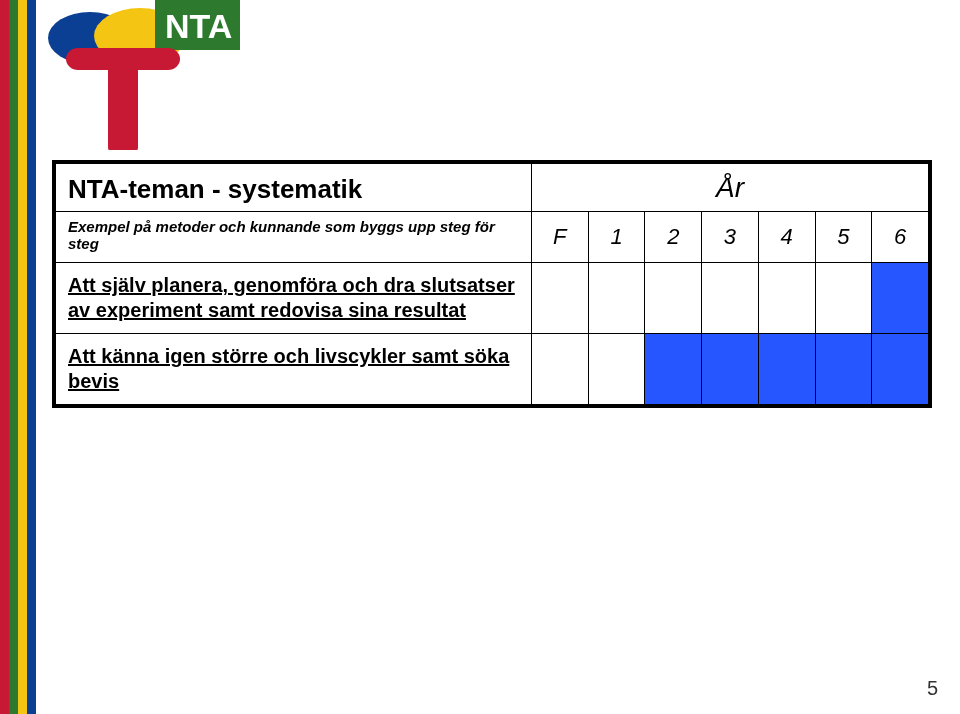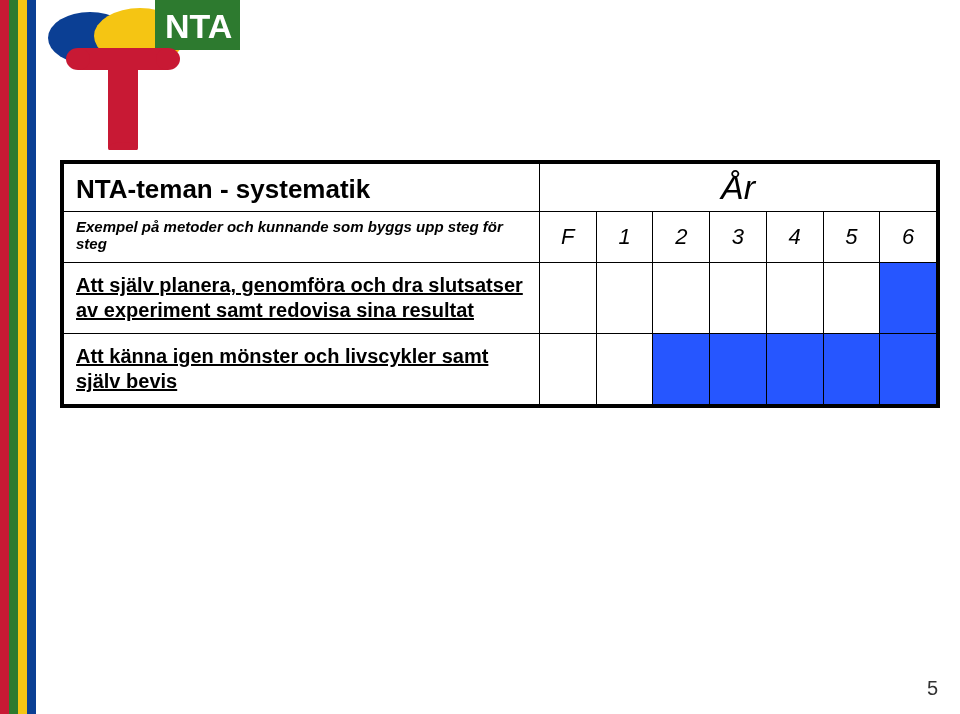--- a/index.html
+++ b/index.html
@@ -26,21 +26,21 @@
   .stripe.s4 { background:#0b3f94; }
 
   .logo {
     position: absolute;
     left: 30px; top: 0;
     width: 210px; height: 150px;
   }
 
   .slide-body {
     position: absolute;
-    left: 60px; right: 28px; top: 160px;
+    left: 52px; right: 28px; top: 160px;
   }
 
   .frame {
     border: 3px solid #000;
     width: 880px;
   }
   table {
     border-collapse: collapse;
     width: 100%;
   }
@@ -50,21 +50,21 @@
   }
   .title-cell {
     font-weight: bold;
     font-size: 26px;
     padding: 10px 12px 6px 12px;
     border-bottom: 1px solid #000;
   }
   .year-cell {
     text-align: center;
     font-style: italic;
-    font-size: 34px;
+    font-size: 28px;
     border-bottom: 1px solid #000;
   }
   .subtitle-cell {
     font-style: italic;
     font-weight: bold;
     font-size: 15px;
     padding: 6px 12px 10px 12px;
   }
   .grade-cell {
     text-align: center;
@@ -140,21 +140,21 @@
             <td class="row-label">Att själv planera, genomföra och dra slutsatser av experiment samt redovisa sina resultat</td>
             <td class="c-empty"></td>
             <td class="c-empty"></td>
             <td class="c-empty"></td>
             <td class="c-empty"></td>
             <td class="c-empty"></td>
             <td class="c-empty"></td>
             <td class="c-fill"></td>
           </tr>
           <tr>
-            <td class="row-label">Att känna igen mönster och livscykler samt själv bevis</td>
+            <td class="row-label">Att känna igen större och livscykler samt söka bevis</td>
             <td class="c-empty"></td>
             <td class="c-empty"></td>
             <td class="c-fill"></td>
             <td class="c-fill"></td>
             <td class="c-fill"></td>
             <td class="c-fill"></td>
             <td class="c-fill"></td>
           </tr>
         </tbody>
     </table>

